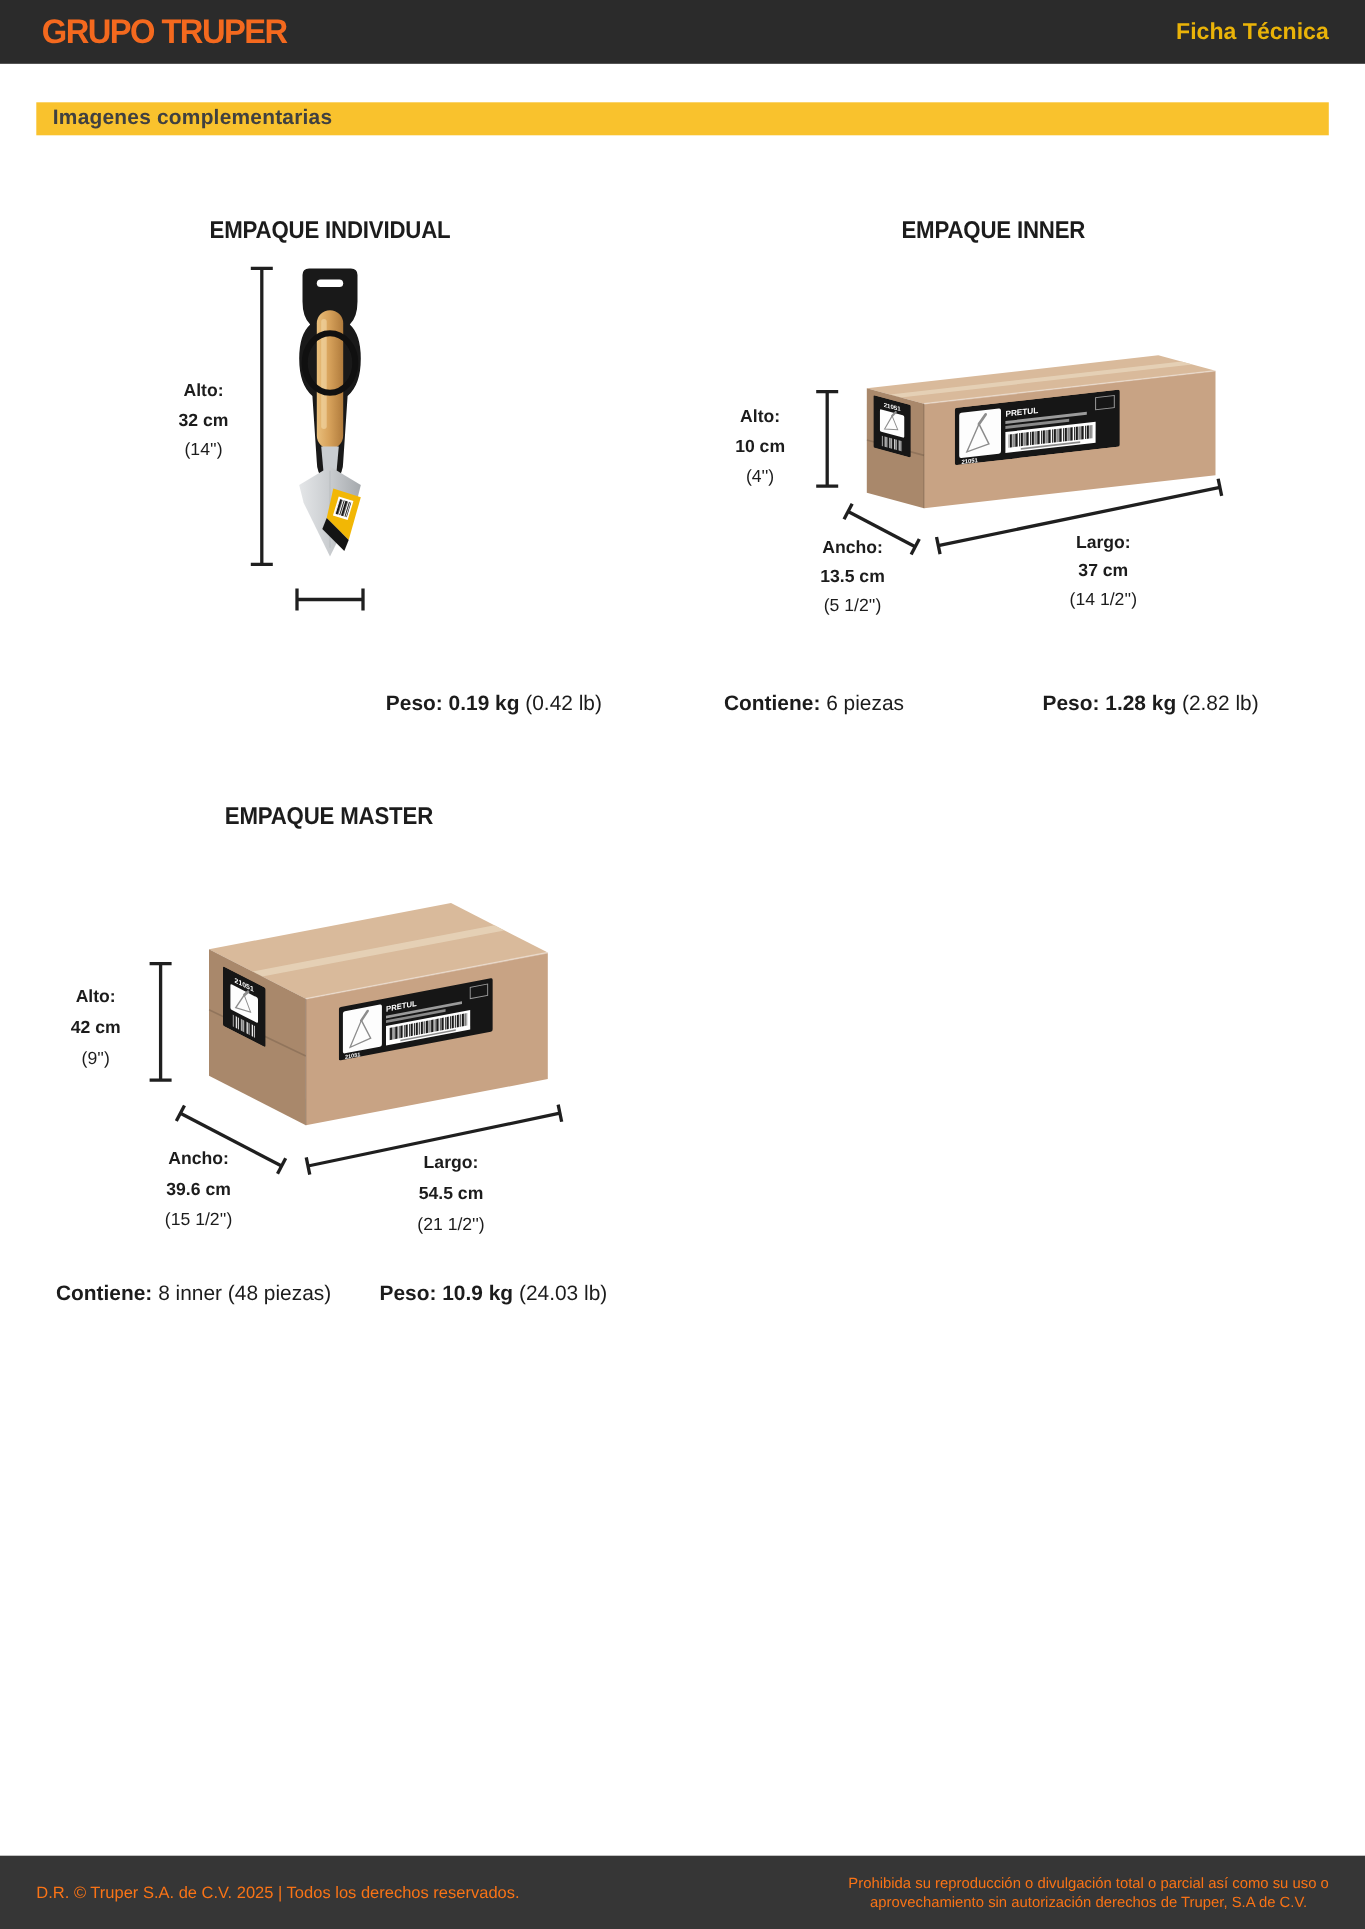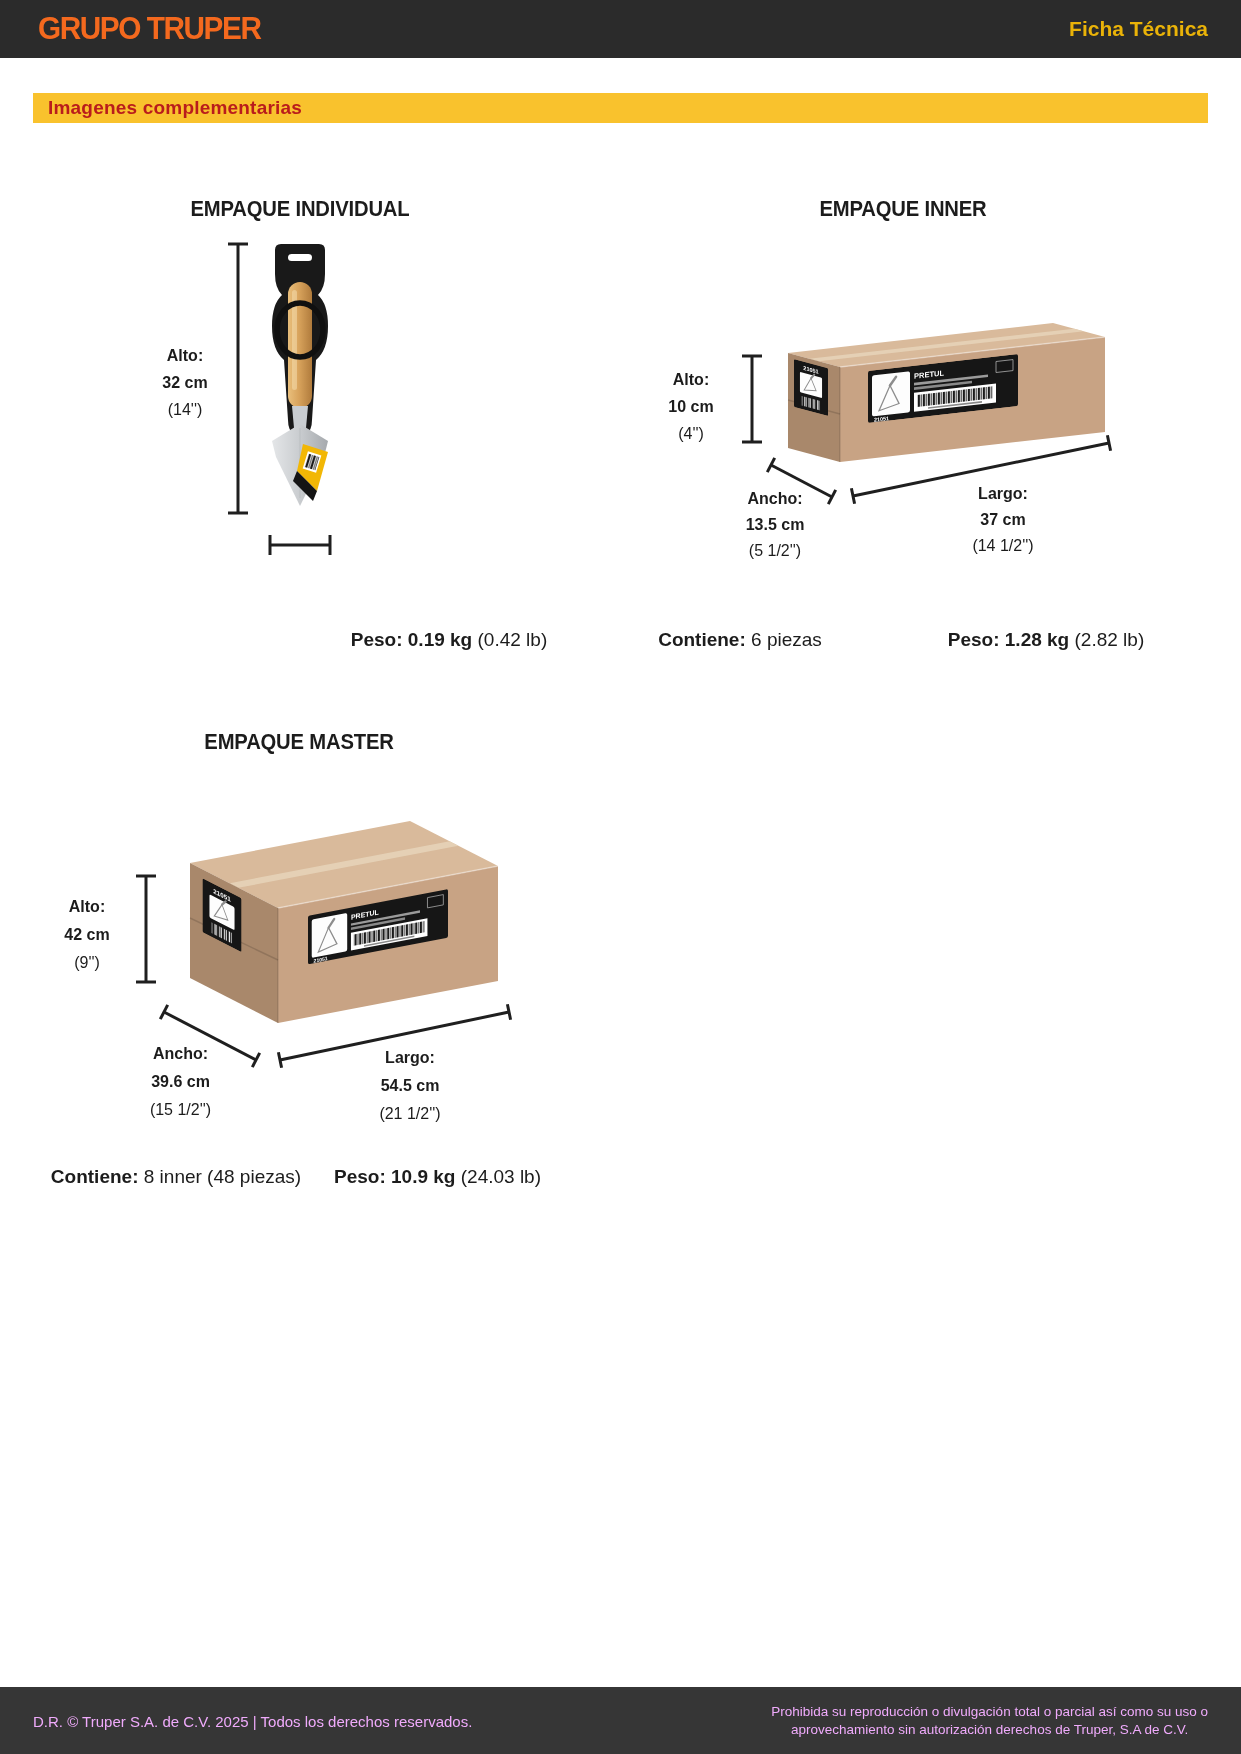--- a/index.html
+++ b/index.html
@@ -8,34 +8,34 @@
     font-family:"Liberation Sans",sans-serif;color:#1c1c1c;overflow:hidden;margin:0 auto;
   }
   .abs{position:absolute;}
   
   .header{left:0;top:0;width:1241px;height:58px;background:#2B2B2B;}
   .brand{left:38px;top:50%;transform:translateY(-50%) scaleX(.96);transform-origin:left center;
     font-size:31px;font-weight:bold;color:#F4691E;letter-spacing:-1.5px;white-space:nowrap;}
   .doc-title{right:33px;top:50%;transform:translateY(-50%);font-size:21px;font-weight:600;color:#eab308;}
   
   .banner{left:33px;top:93px;width:1175px;height:30px;background:#F9C22D;}
-  .banner-title{left:15px;top:0;line-height:30px;font-size:19px;font-weight:bold;color:#b91c1c;letter-spacing:.2px;}
+  .banner-title{left:15px;top:0;line-height:30px;font-size:19px;font-weight:bold;color:#404040;letter-spacing:.2px;}
   
   .sec-title{font-size:22px;font-weight:bold;text-align:center;letter-spacing:-.2px;
     transform:scaleX(.92);transform-origin:center;white-space:nowrap;}
   
   .dim-label{text-align:center;font-size:16px;line-height:27px;font-weight:bold;white-space:nowrap;}
   .dim-label .reg{font-weight:normal;}
   .dim-label div{margin:0;}
   
   .stat-row{font-size:19px;text-align:center;white-space:nowrap;}
   .stat-row .b{font-weight:bold;}
   .stat-row .r{font-weight:normal;}
   
-  .footer{left:0;top:1687px;width:1241px;height:67px;background:#363636;color:#f0abfc;}
+  .footer{left:0;top:1687px;width:1241px;height:67px;background:#363636;color:#f97316;}
   .footer-left{left:33px;top:50%;transform:translateY(-50%);font-size:15px;white-space:nowrap;}
   .footer-right{right:33px;top:50%;transform:translateY(-50%);font-size:13.5px;line-height:18px;text-align:center;}
   svg{display:block;}
   svg text{font-family:"Liberation Sans",sans-serif;}
 </style>
 </head>
 <body>
 
 <svg width="0" height="0" style="position:absolute" aria-hidden="true">
   <defs>
@@ -244,21 +244,21 @@
   <div class="abs dim-label" style="left:310px;top:1044px;width:200px;line-height:28px;">
     <div>Largo:</div>
     <div>54.5 cm</div>
     <div class="reg">(21 1/2'')</div>
   </div>
 
   <div class="abs stat-row" style="left:46px;top:1166px;width:260px;">
     <span class="b">Contiene:</span>
     <span class="r">8 inner (48 piezas)</span>
   </div>
-  <div class="abs stat-row" style="left:334px;top:1166px;width:200px;">
+  <div class="abs stat-row" style="left:345px;top:1166px;width:200px;">
     <span class="b">Peso:</span>
     <span class="b">10.9 kg</span>
     <span class="r">(24.03 lb)</span>
   </div>
 
   <div class="abs footer">
     <div class="abs footer-left">D.R. © Truper S.A. de C.V. 2025 | Todos los derechos reservados.</div>
     <div class="abs footer-right">
       <div>Prohibida su reproducción o divulgación total o parcial así como su uso o</div>
       <div>aprovechamiento sin autorización derechos de Truper, S.A de C.V.</div>

